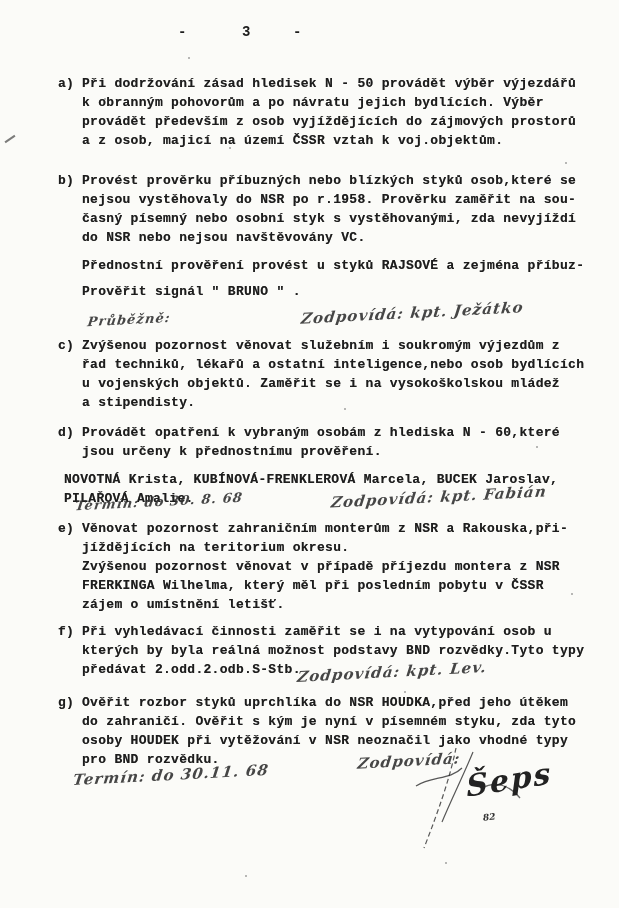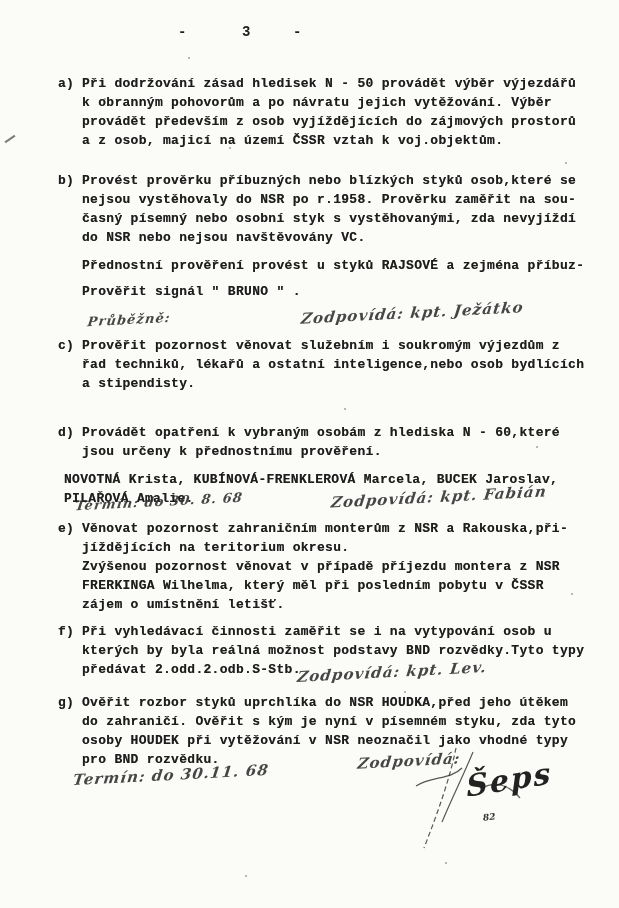--- a/index.html
+++ b/index.html
@@ -48,21 +48,21 @@
     <span class="hdash1">-</span>
     <span class="hnum">3</span>
     <span class="hdash2">-</span>
   </div>
 
   <div class="stray"></div>
 
   <div class="para" style="top:74px">
     <span class="plabel line">a)</span>
     <div class="line">Při dodržování zásad hledisek N - 50 provádět výběr výjezdářů</div>
-    <div class="line">k obranným pohovorům a po návratu jejich vytěžování. Výběr</div>
+    <div class="line">k obranným pohovorům a po návratu jejich bydlících. Výběr</div>
     <div class="line">provádět především z osob vyjíždějících do zájmových prostorů</div>
     <div class="line">a z osob, majicí na území ČSSR vztah k voj.objektům.</div>
   </div>
 
   <div class="para" style="top:171px">
     <span class="plabel line">b)</span>
     <div class="line">Provést prověrku příbuzných nebo blízkých styků osob,které se</div>
     <div class="line">nejsou vystěhovaly do NSR po r.1958. Prověrku zaměřit na sou-</div>
     <div class="line">časný písemný nebo osobní styk s vystěhovanými, zda nevyjíždí</div>
     <div class="line">do NSR nebo nejsou navštěvovány VC.</div>
@@ -70,22 +70,23 @@
     <div class="line">Přednostní prověření provést u styků RAJSOVÉ a zejména příbuz-</div>
     <div class="gap7"></div>
     <div class="line">Prověřit signál " BRUNO " .</div>
   </div>
 
   <div class="hw hw-sm" style="left:88px;top:312px">Průběžně:</div>
   <div class="hw hw-md" style="left:302px;top:304px">Zodpovídá: kpt. Ježátko</div>
 
   <div class="para" style="top:336px">
     <span class="plabel line">c)</span>
-    <div class="line">Prověřit pozornost věnovat služebním i soukromým výjezdům z</div>
+    <div class="line">Zvýšenou pozornost věnovat služebním i soukromým výjezdům z</div>
     <div class="line">řad techniků, lékařů a ostatní inteligence,nebo osob bydlících</div>
+    <div class="line">u vojenských objektů. Zaměřit se i na vysokoškolskou mládež</div>
     <div class="line">a stipendisty.</div>
   </div>
 
   <div class="para" style="top:423px">
     <span class="plabel line">d)</span>
     <div class="line">Provádět opatření k vybraným osobám z hlediska N - 60,které</div>
     <div class="line">jsou určeny k přednostnímu prověření.</div>
     <div class="gap9"></div>
     <div class="names">
       <div class="line">NOVOTNÁ Krista, KUBÍNOVÁ-FRENKLEROVÁ Marcela, BUCEK Jaroslav,</div>

